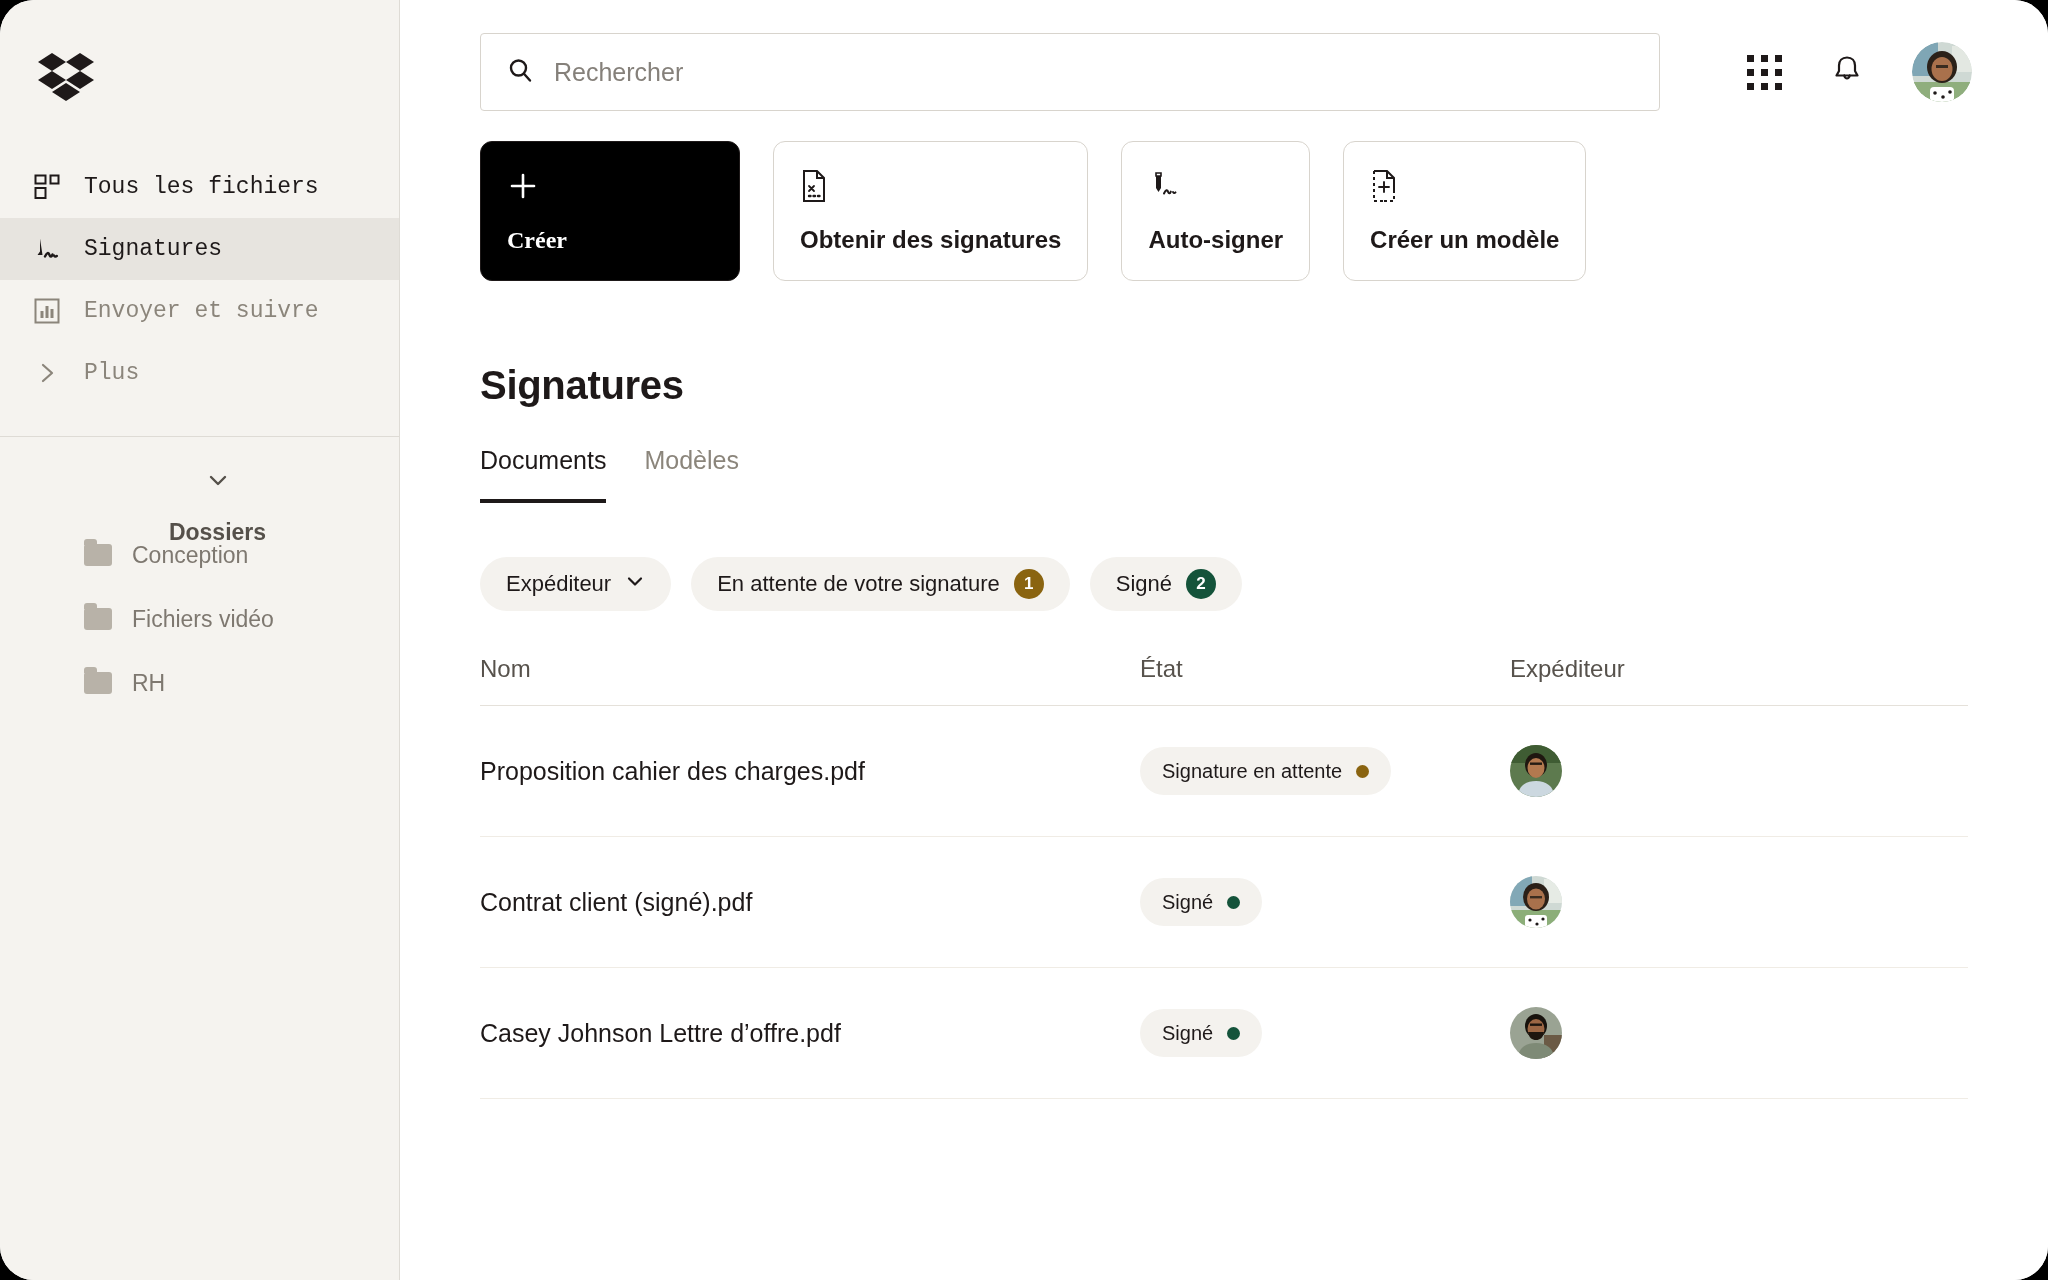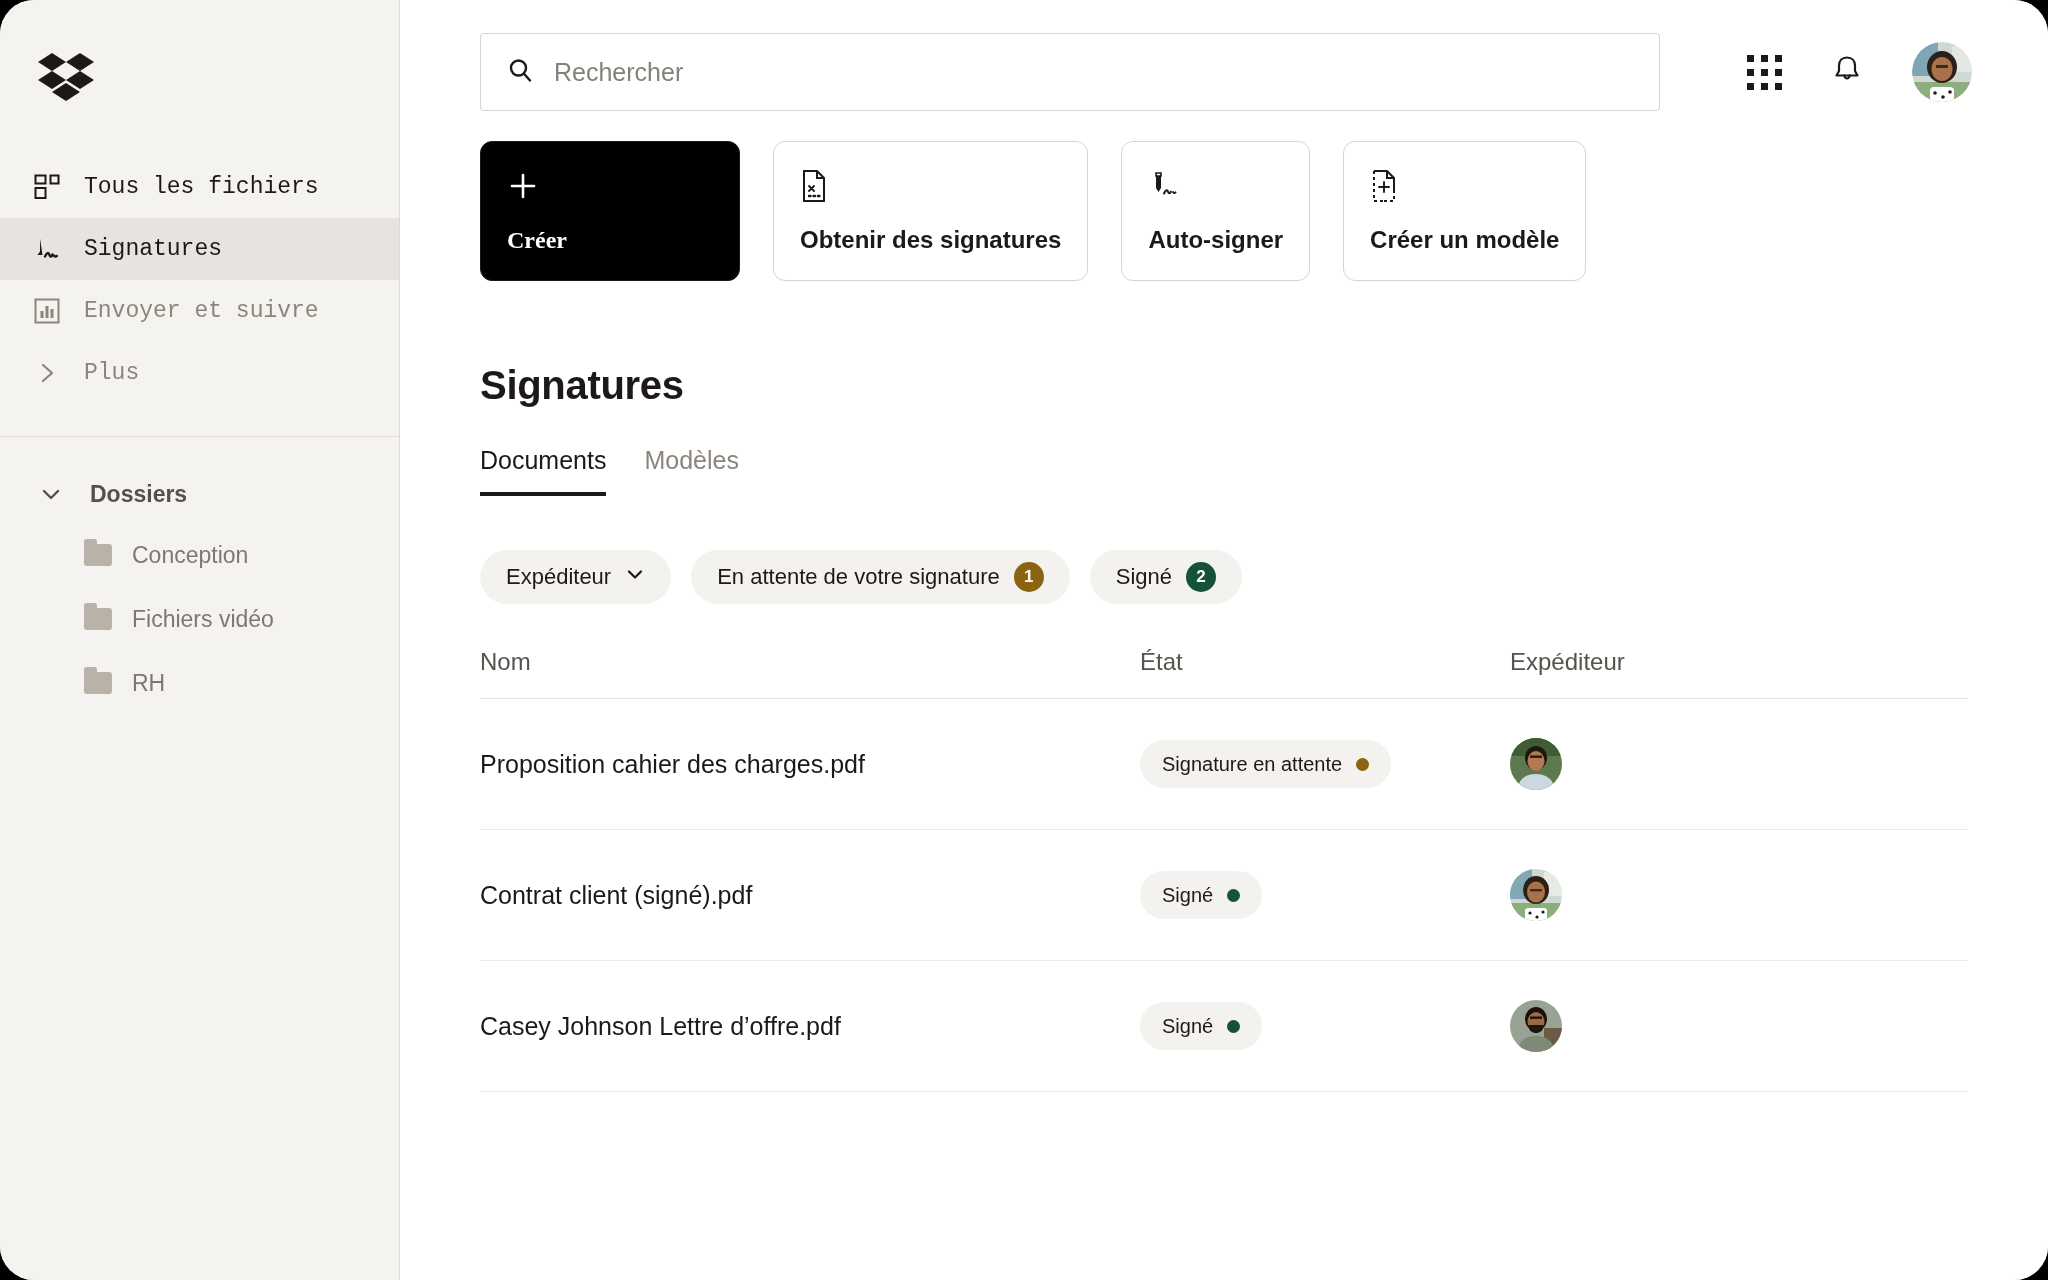--- a/index.html
+++ b/index.html
@@ -77,20 +77,21 @@
     display: flex;
     align-items: center;
     gap: 24px;
     padding: 0 0 0 36px;
     height: 58px;
     margin-top: 28px;
     font-size: 23px;
     font-weight: 700;
     color: #55504a;
     cursor: pointer;
+    flex-direction: column;
   }
 
   .folder-item {
     display: flex;
     align-items: center;
     gap: 20px;
     padding: 0 16px 0 84px;
     height: 64px;
     font-size: 23px;
     color: #7e7870;
@@ -221,21 +222,21 @@
   
   .tabs {
     display: flex;
     gap: 38px;
     padding: 38px 0 0 80px;
     border-bottom: 0;
   }
   .tab {
     font-size: 25px;
     color: #8b857b;
-    padding-bottom: 17px;
+    padding-bottom: 24px;
     cursor: pointer;
     border-bottom: 4px solid transparent;
   }
   .tab.active {
     color: #1e1919;
     border-bottom-color: #1e1919;
   }
 
   
   .filters {

